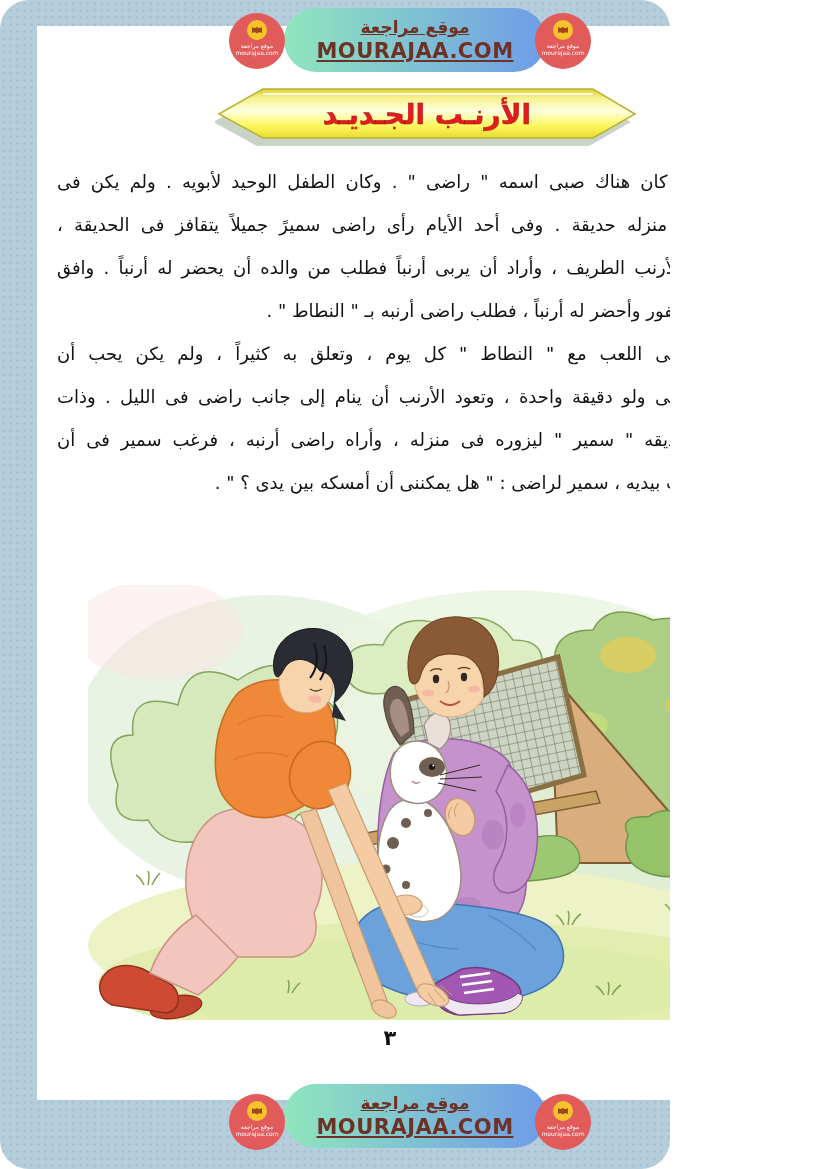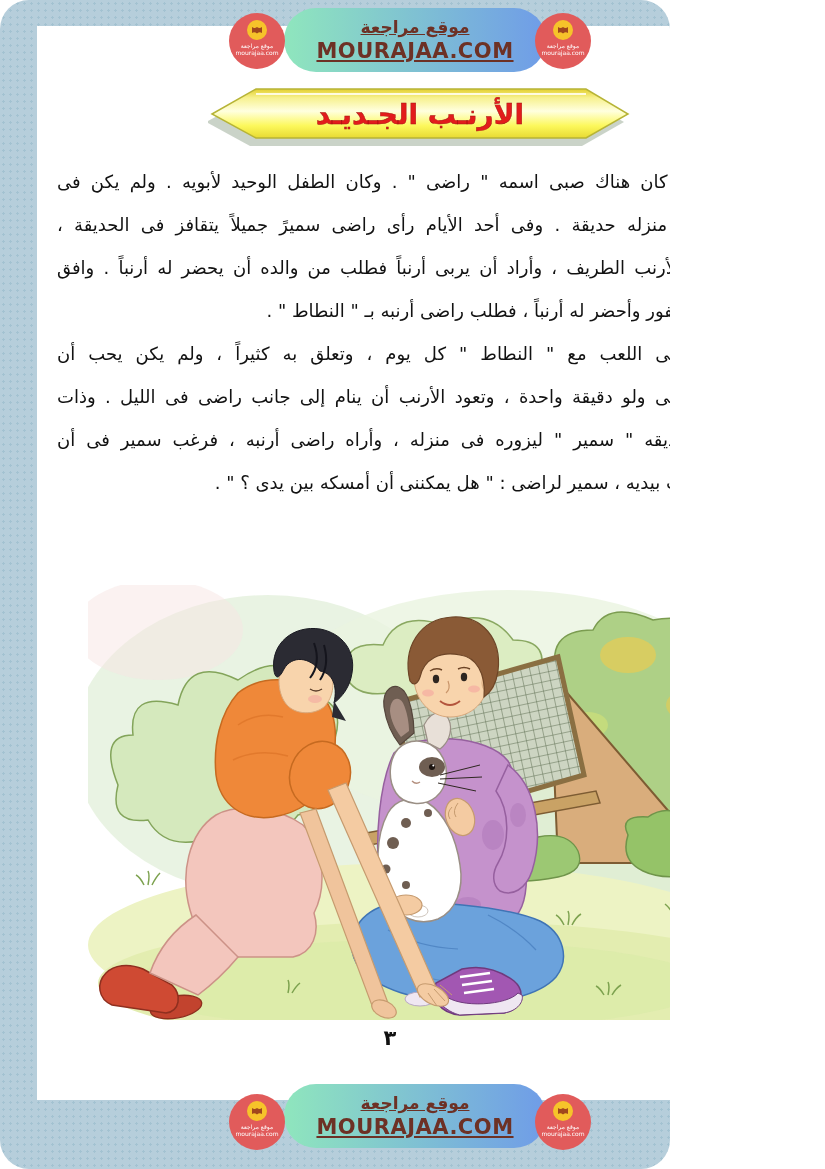--- a/index.html
+++ b/index.html
@@ -30,21 +30,21 @@
     position:absolute;width:56px;height:56px;border-radius:50%;background:#e15b5b;
     display:flex;flex-direction:column;align-items:center;padding-top:7px;box-sizing:border-box;
   }
   .badge.tl{left:229px;top:13px;} .badge.tr{left:535px;top:13px;}
   .badge.bl{left:229px;top:1094px;} .badge.br{left:535px;top:1094px;}
   .badge-icon{width:20px;height:20px;border-radius:50%;background:#f6c32a;display:flex;align-items:center;justify-content:center;}
   .badge-ar{color:#ffffff;font-size:6px;margin-top:3px;line-height:1.1;}
   .badge-domain{color:#ffffff;font-size:6px;line-height:1.1;}
 
   
-  .banner{position:absolute;left:208px;top:84px;width:424px;height:62px;}
+  .banner{position:absolute;left:215px;top:84px;width:424px;height:62px;}
 
   
   .story{
     position:absolute;left:57px;top:160px;width:708px;direction:rtl;
     font-size:18px;line-height:43px;color:#121212;text-align:right;
   }
   .line{white-space:nowrap;overflow:visible;}
   .line.fill{white-space:normal;text-align:justify;text-align-last:justify;-moz-text-align-last:justify;}
   .line.indent{padding-right:18px;}
 

